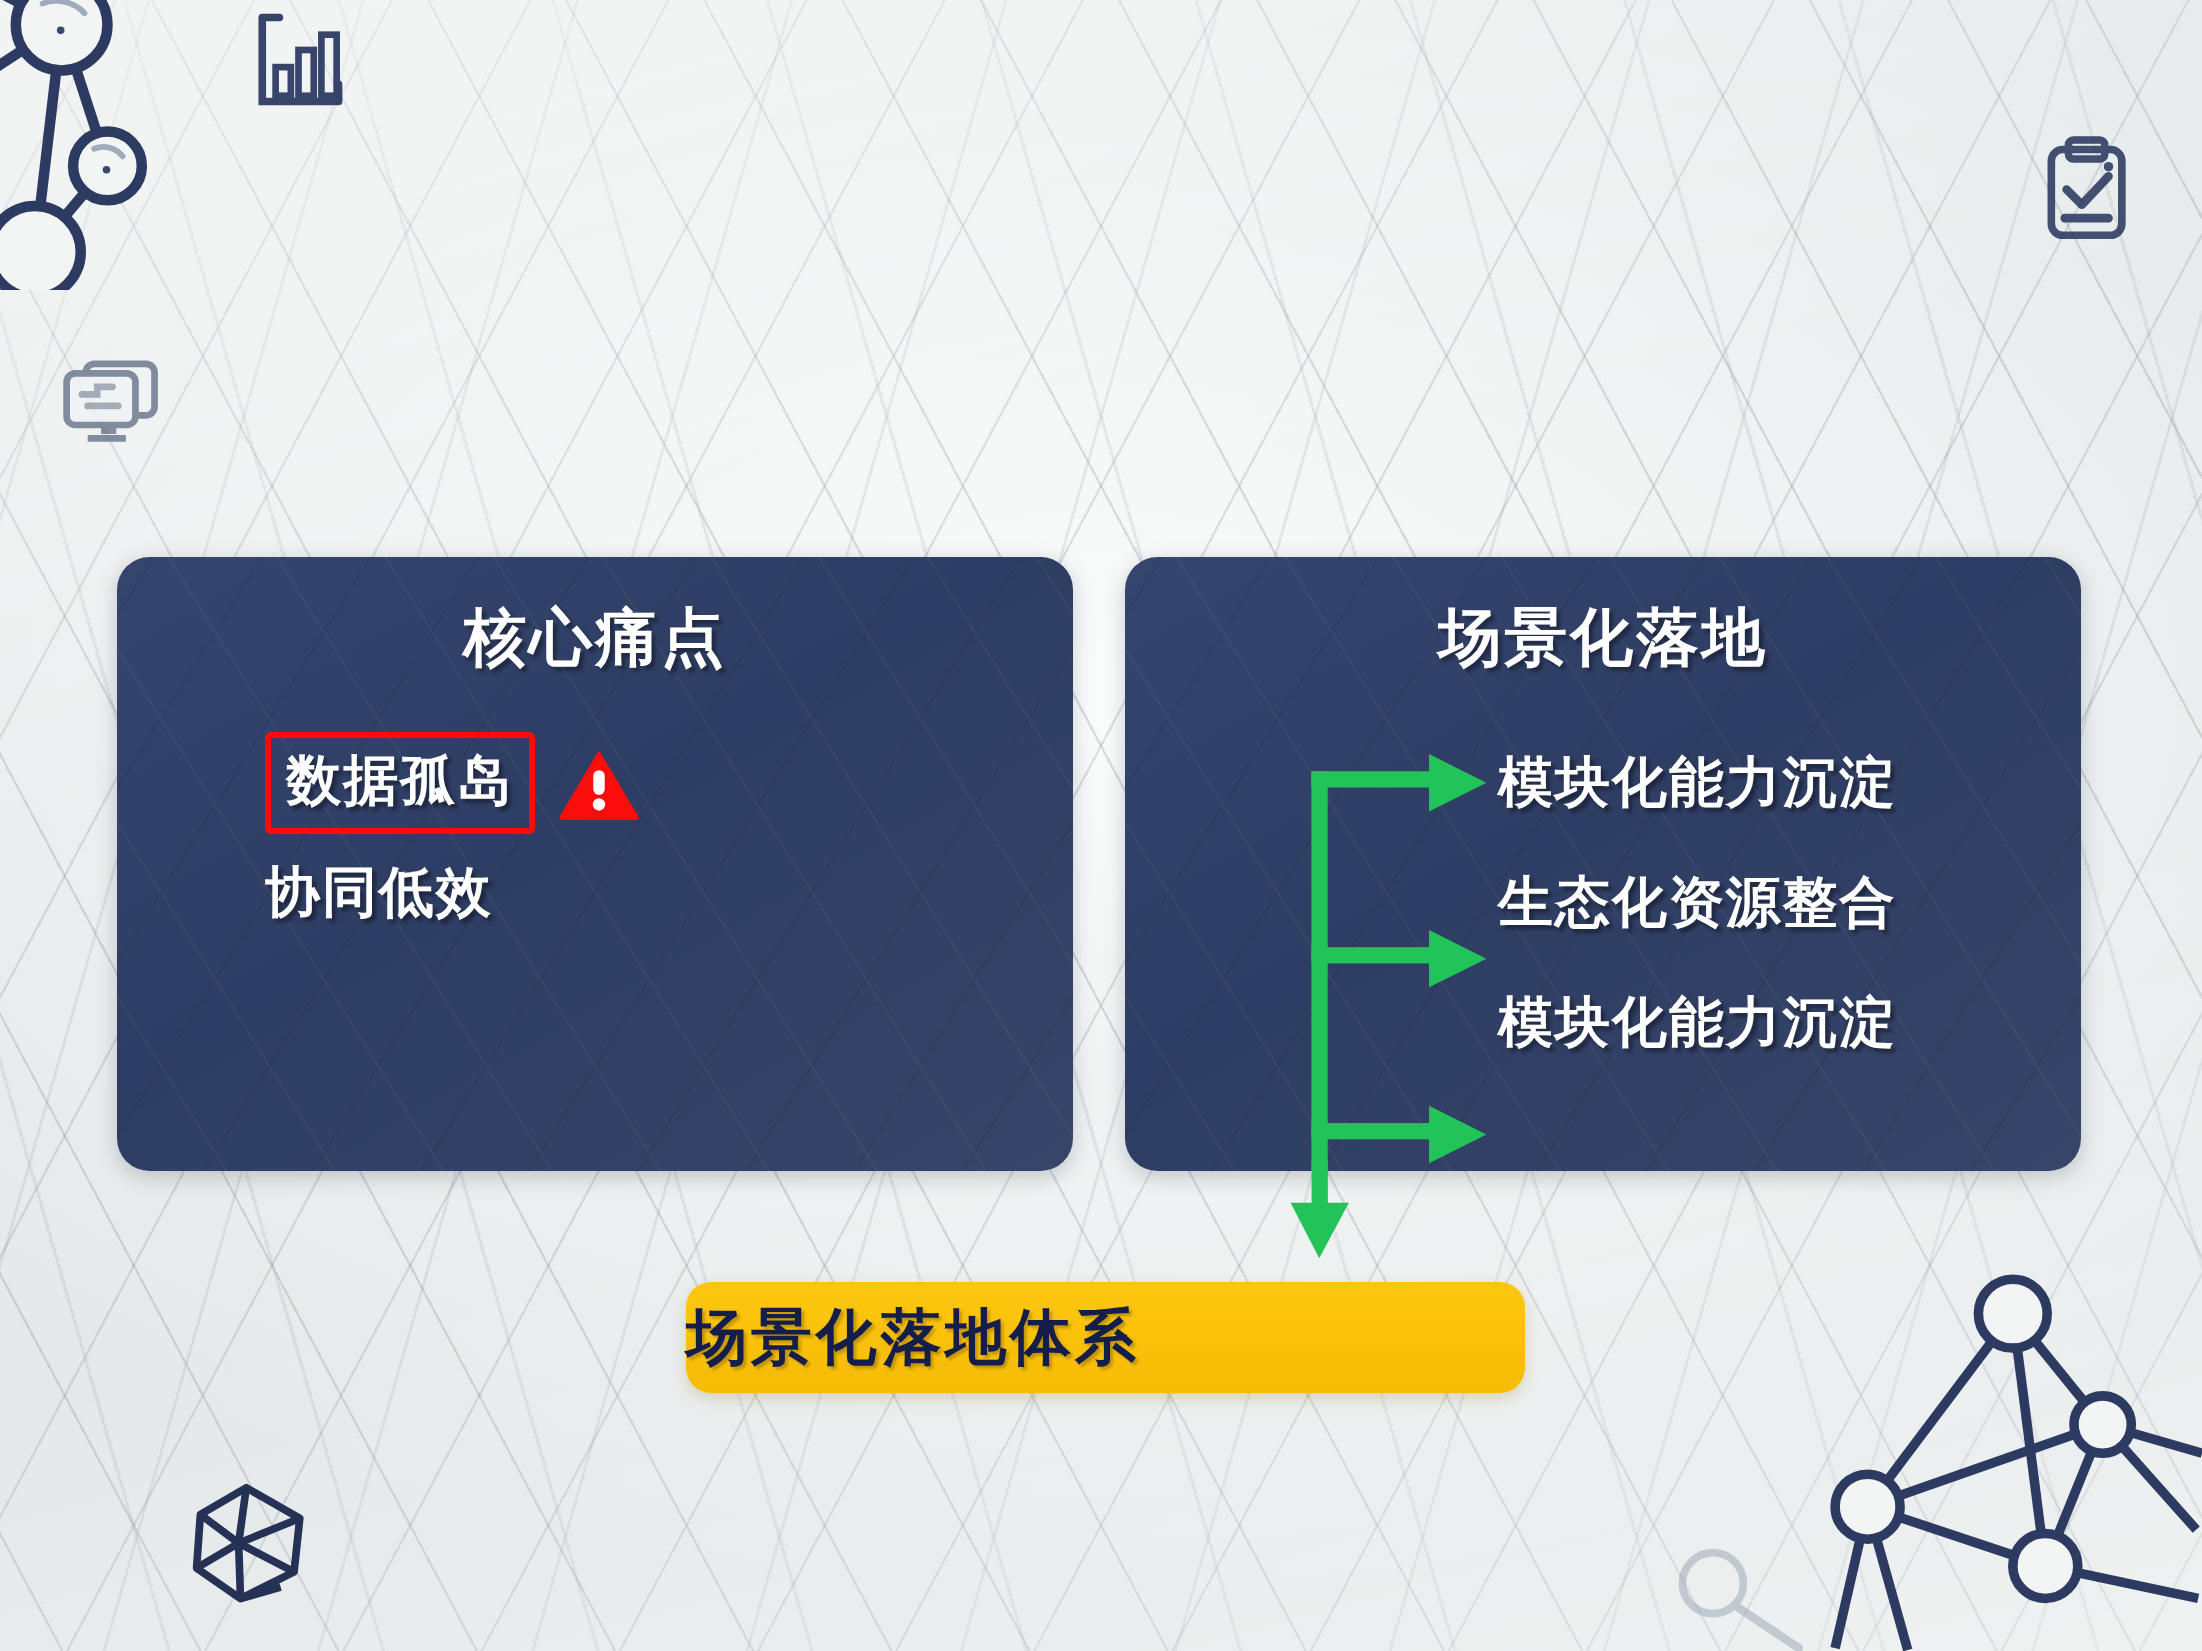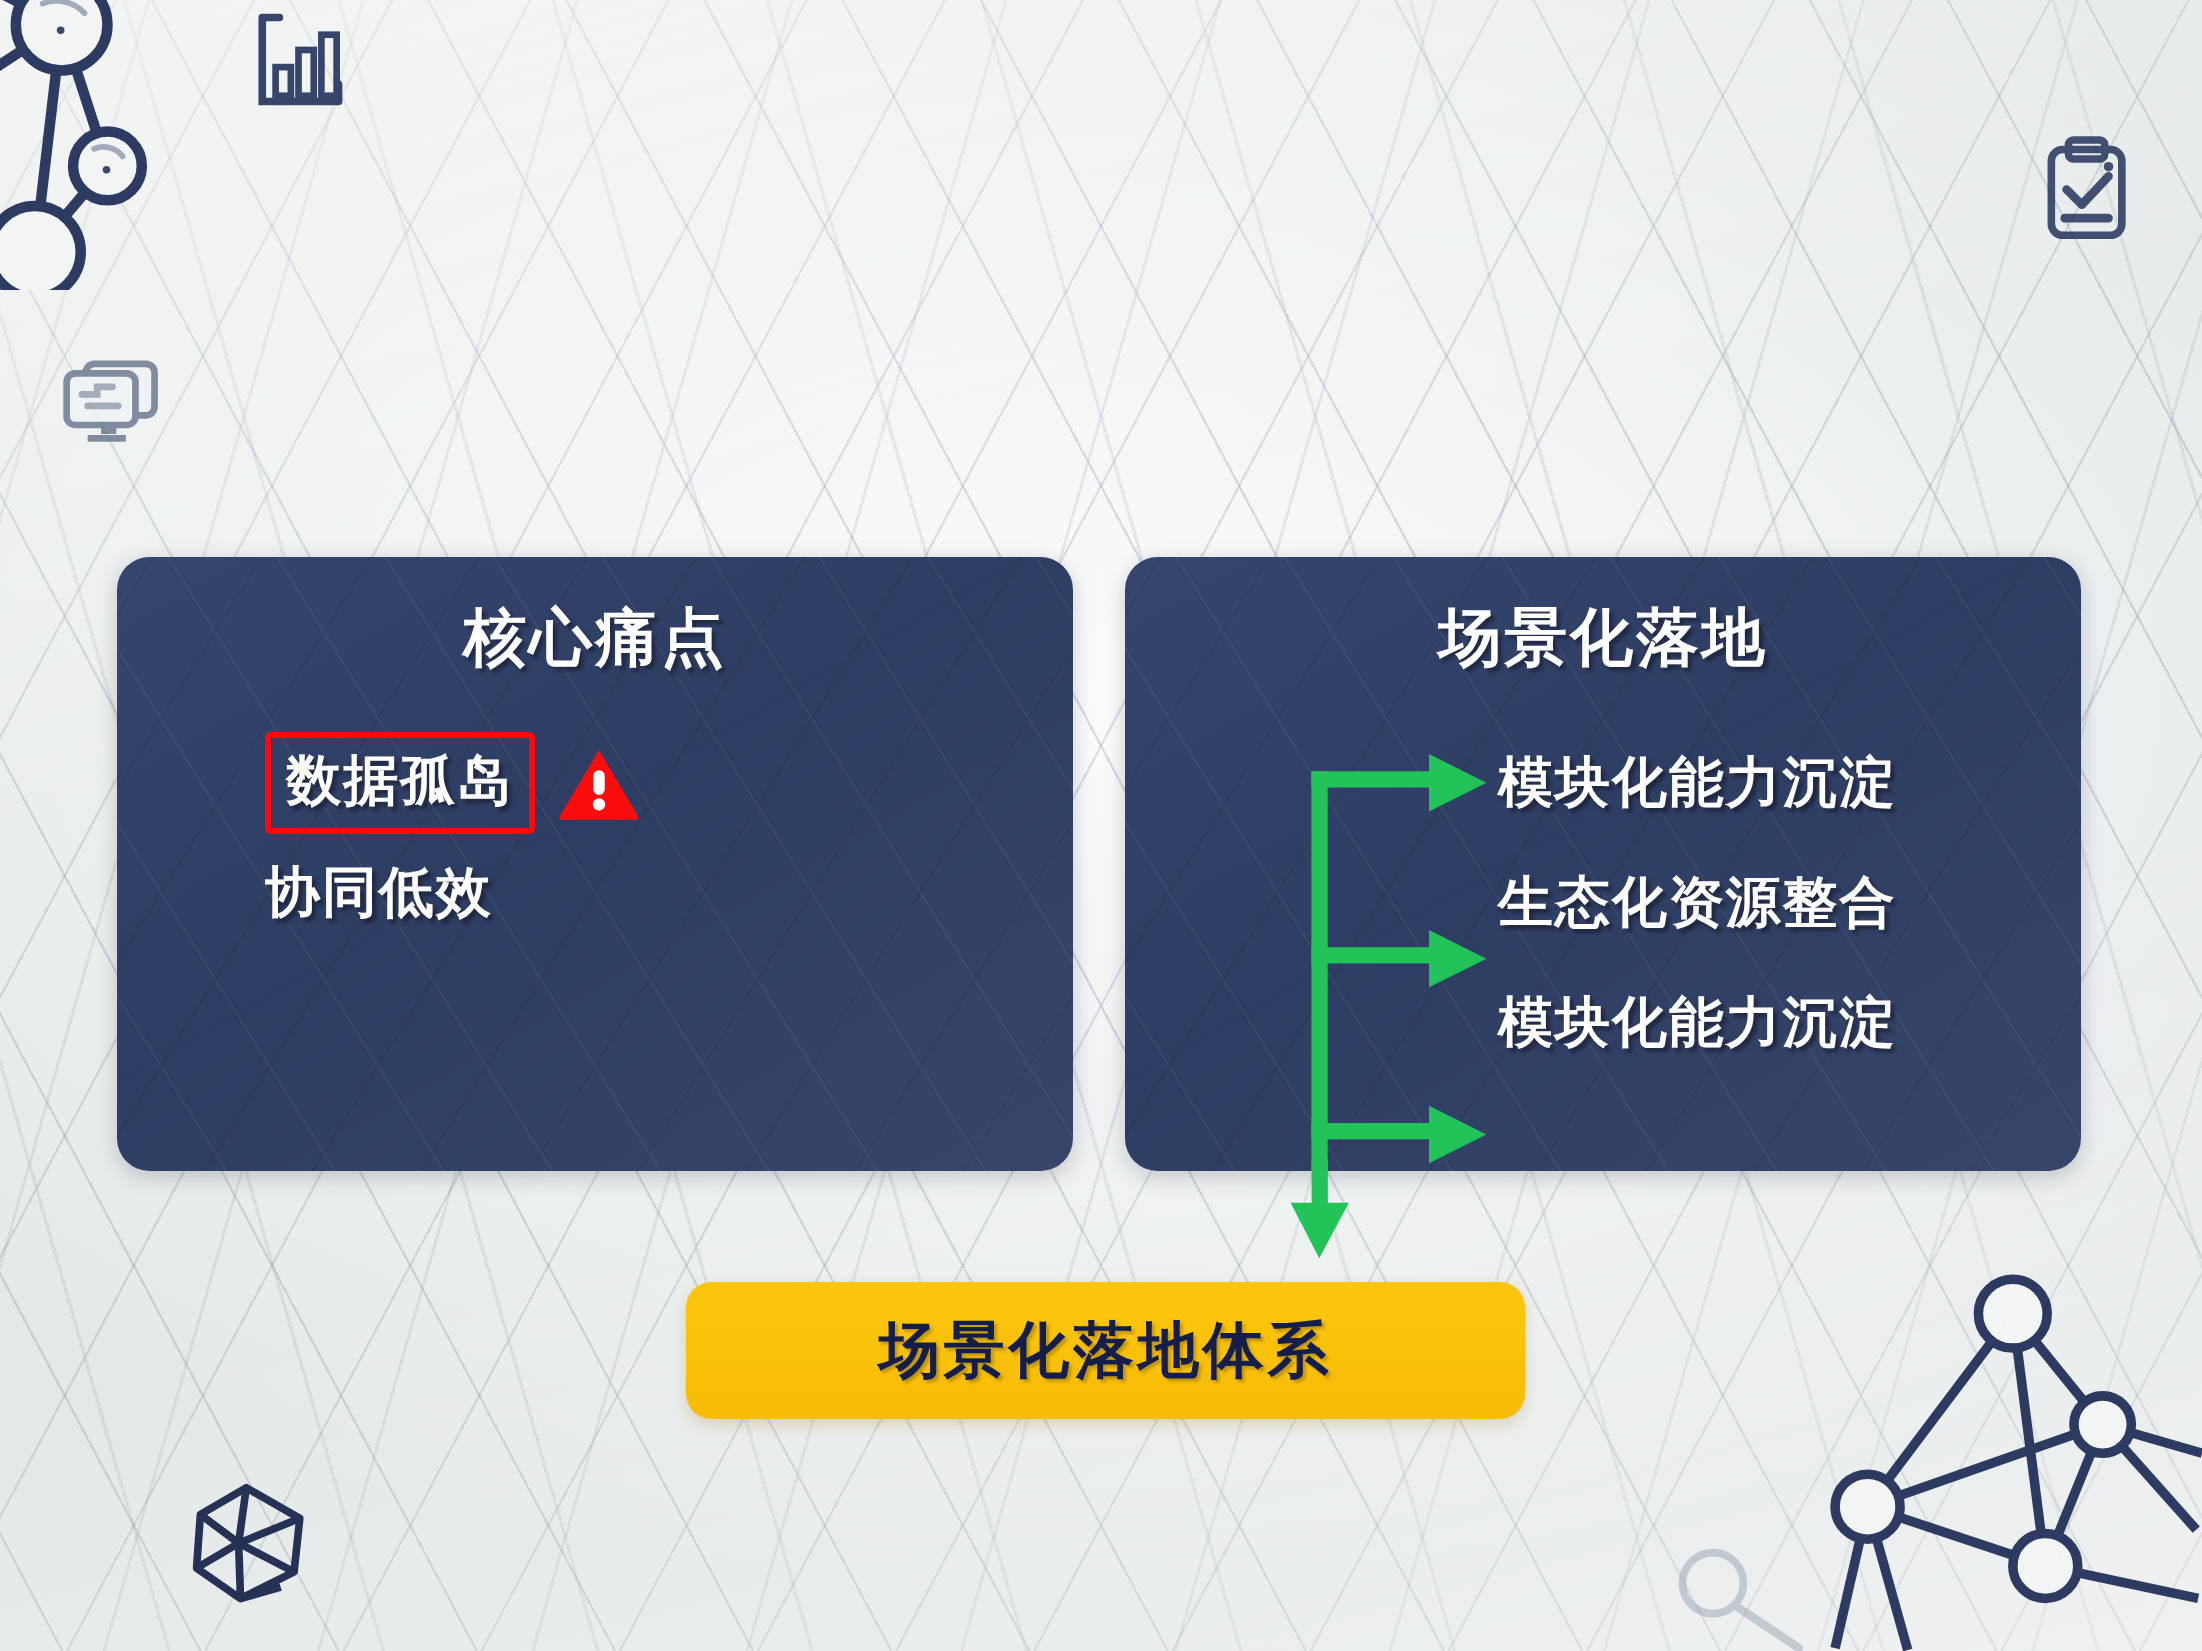--- a/index.html
+++ b/index.html
@@ -179,27 +179,27 @@
     text-shadow: 3.8px 3.8px 3.8px rgba(0,0,0,.38);
     white-space: nowrap;
   }
 
   
   #result-banner {
     position: absolute;
     left: 686px;
     top: 1282px;
     width: 839px;
-    height: 137px;
+    height: 111px;
     border-radius: 25px;
     background: linear-gradient(180deg, #fcc60f 0%, #f7bc05 100%);
     box-shadow: 0 5.7px 15.3px rgba(150,110,0,.22);
     display: flex;
     align-items: center;
-    justify-content: center;
+    justify-content: flex-start;
   }
   #result-label {
     color: #151d4a;
     font-weight: 900;
     font-size: 61px;
     letter-spacing: 3.8px;
     text-shadow: 2.9px 2.9px 2.9px rgba(0,0,0,.22);
     white-space: nowrap;
   }
 </style>

